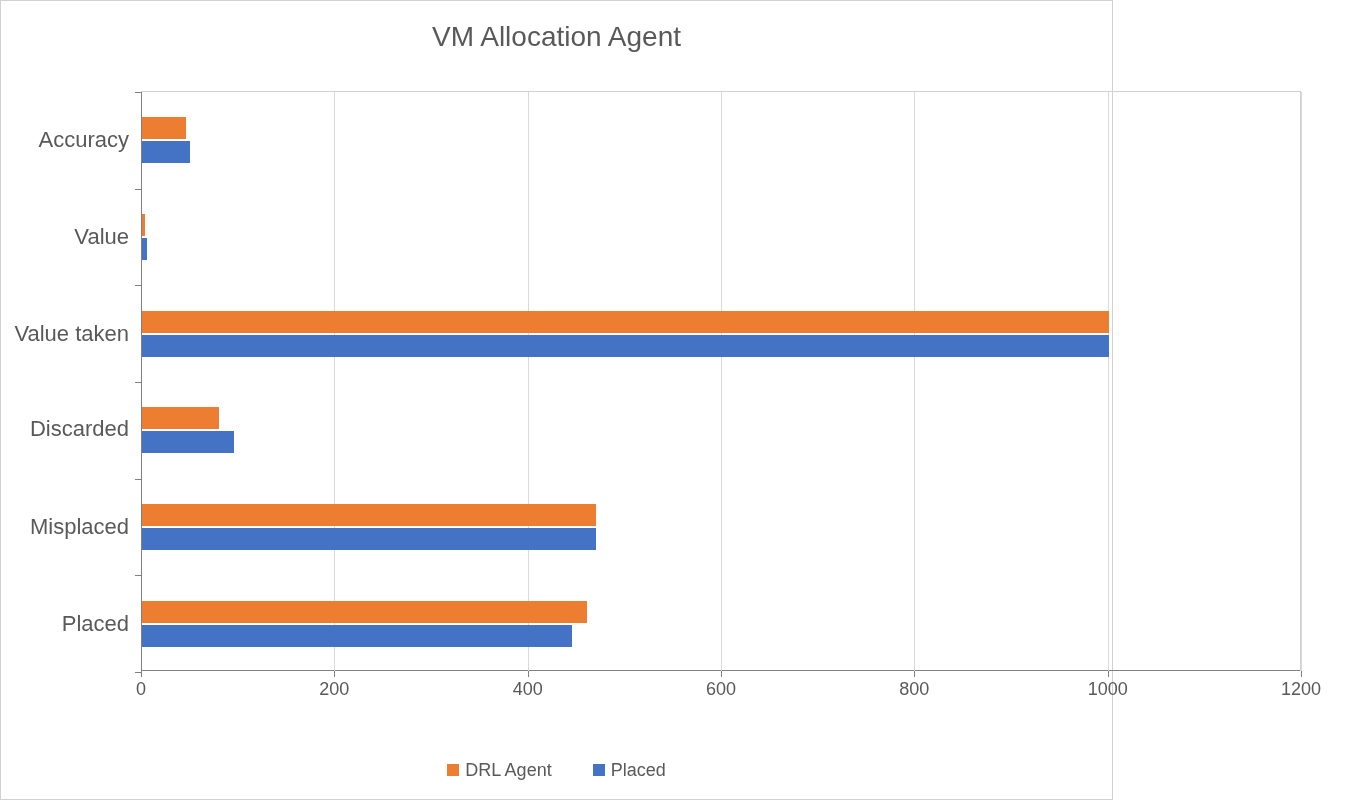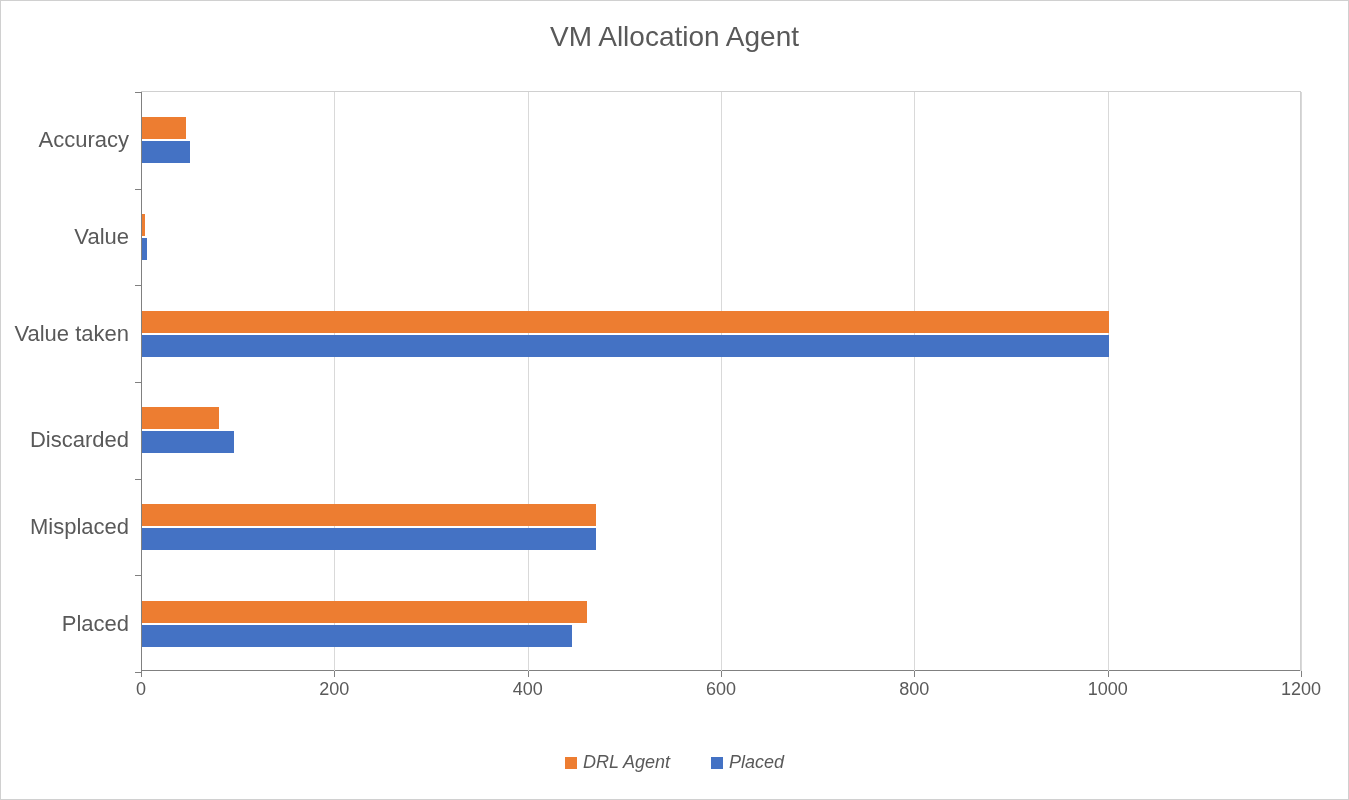--- a/index.html
+++ b/index.html
@@ -3,21 +3,21 @@
 <meta charset="utf-8">
 <style>
   * { box-sizing: border-box; }
   body {
     margin: 0;
     padding: 0;
     font-family: 'Segoe UI', Arial, sans-serif;
     background: #ffffff;
   }
   .chart-container {
-    width: 1349px;
+    width: 1113px;
     height: 800px;
     border: 1px solid #d0d0d0;
     position: relative;
     background: #ffffff;
   }
   .chart-title {
     text-align: center;
     font-size: 28px;
     color: #595959;
     padding-top: 20px;
@@ -100,22 +100,21 @@
     left: 0;
     right: 0;
     bottom: 18px;
     text-align: center;
     font-size: 18px;
     color: #595959;
   }
   .legend-item {
     display: inline-flex;
     align-items: center;
-    margin: 8px 18px;
-    font-style: italic;
+    margin: 0 18px;
   }
   .legend-swatch {
     display: inline-block;
     width: 12px;
     height: 12px;
     margin-right: 6px;
   }
 </style>
 </head>
 <body>
@@ -148,21 +147,21 @@
       <div class="x-tick-label" style="left: 1160px;">1200</div>
       <div class="y-tick-mark" style="top: 483.333px;"></div>
       <div class="y-tick-label" style="top: 531.667px; margin-left: 10px;">Placed</div>
       <div class="bar bar-drl" style="left: 1px; width: 444.667px; top: 508.667px; height: 22px; background: rgb(237, 125, 49);"></div>
       <div class="bar bar-control" style="left: 1px; width: 430.167px; top: 532.667px; height: 22px; background: rgb(68, 114, 196);"></div>
       <div class="y-tick-mark" style="top: 386.667px;"></div>
       <div class="y-tick-label" style="top: 435px;">Misplaced</div>
       <div class="bar bar-drl" style="left: 1px; width: 454.333px; top: 412px; height: 22px; background: rgb(237, 125, 49);"></div>
       <div class="bar bar-control" style="left: 1px; width: 454.333px; top: 436px; height: 22px; background: rgb(68, 114, 196);"></div>
       <div class="y-tick-mark" style="top: 290px;"></div>
-      <div class="y-tick-label" style="top: 348px; text-align: center;">Discarded</div>
+      <div class="y-tick-label" style="top: 337px; text-align: center;">Discarded</div>
       <div class="bar bar-drl" style="left: 1px; width: 77.3333px; top: 315.333px; height: 22px; background: rgb(237, 125, 49);"></div>
       <div class="bar bar-control" style="left: 1px; width: 91.8333px; top: 339.333px; height: 22px; background: rgb(68, 114, 196);"></div>
       <div class="y-tick-mark" style="top: 193.333px;"></div>
       <div class="y-tick-label" style="top: 241.667px;">Value taken</div>
       <div class="bar bar-drl" style="left: 1px; width: 966.667px; top: 218.667px; height: 22px; background: rgb(237, 125, 49);"></div>
       <div class="bar bar-control" style="left: 1px; width: 966.667px; top: 242.667px; height: 22px; background: rgb(68, 114, 196);"></div>
       <div class="y-tick-mark" style="top: 96.6667px;"></div>
       <div class="y-tick-label" style="top: 145px;">Value</div>
       <div class="bar bar-drl" style="left: 1px; width: 2.9px; top: 122px; height: 22px; background: rgb(237, 125, 49);"></div>
       <div class="bar bar-control" style="left: 1px; width: 4.83333px; top: 146px; height: 22px; background: rgb(68, 114, 196);"></div>

